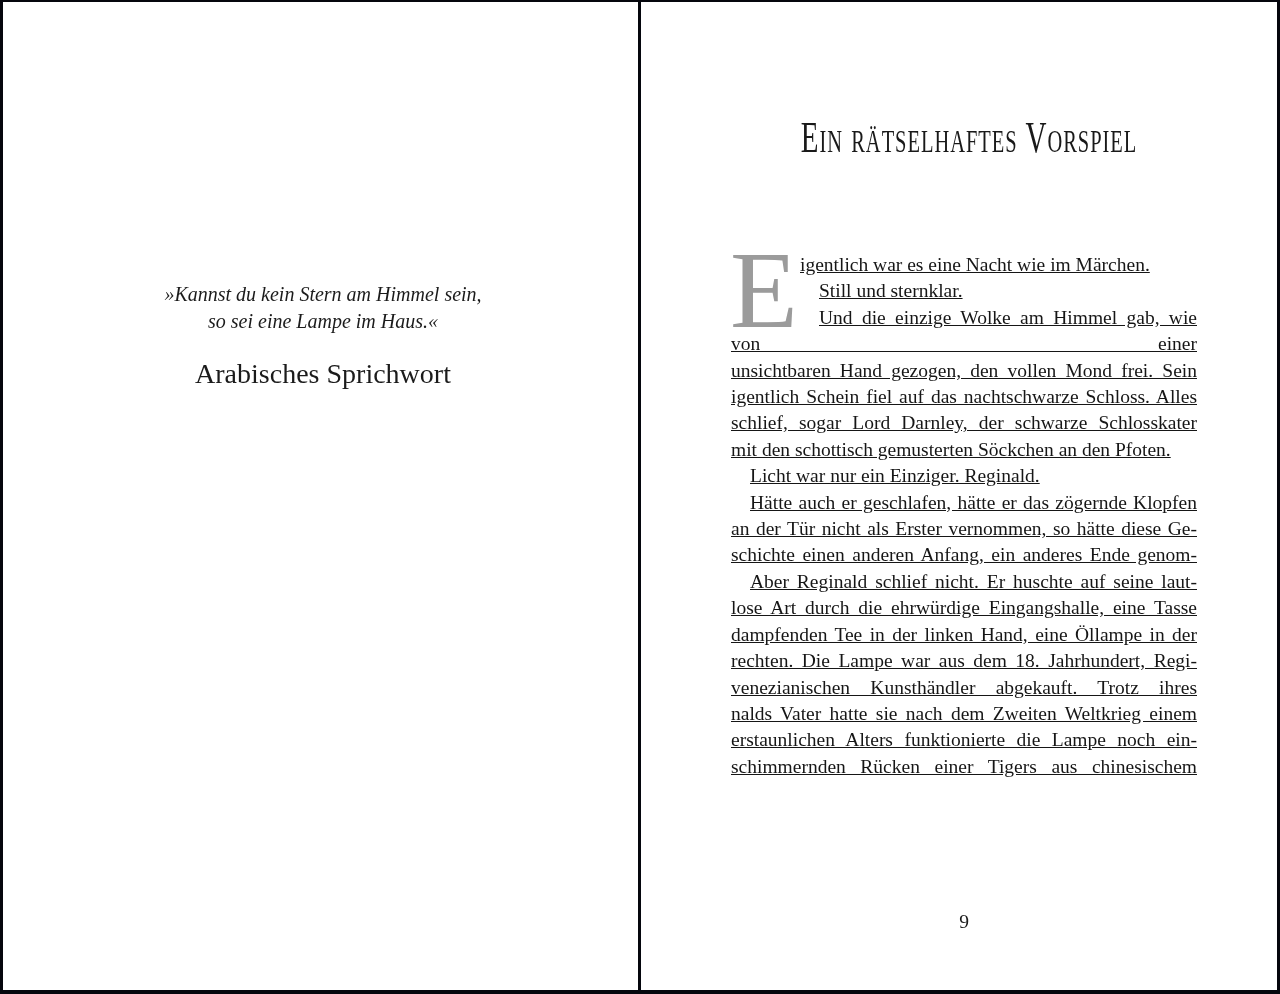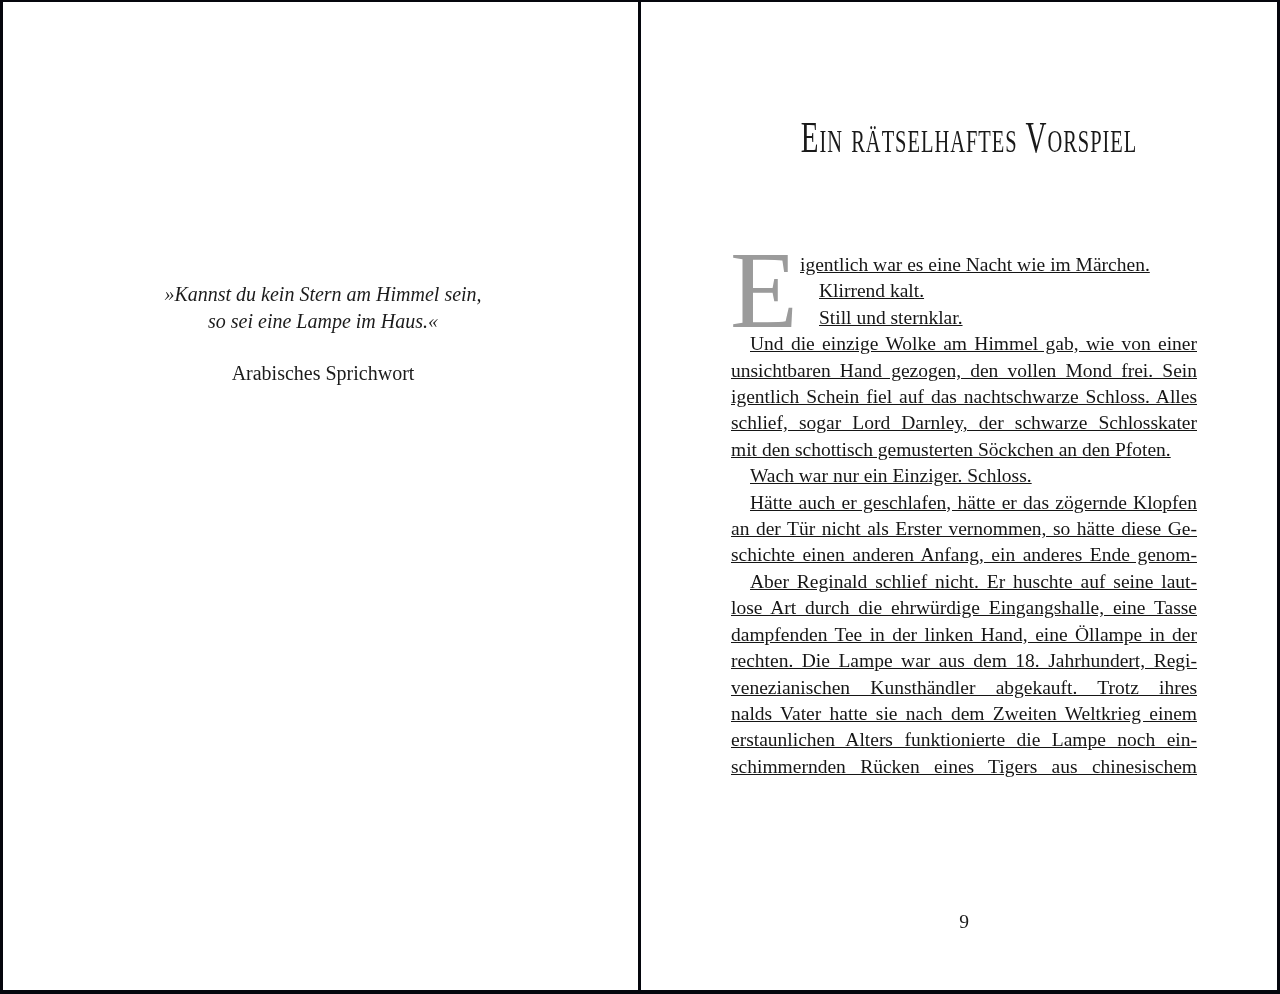--- a/index.html
+++ b/index.html
@@ -43,21 +43,21 @@
     width: 646px;
     text-align: center;
     font-style: italic;
     font-size: 20px;
     line-height: 27px;
     margin-top: 32px;
   }
   .attribution {
     font-style: normal;
     margin-top: 25px;
-    font-size: 20px;
+    font-size: 28px;
   }
   
   .chapter-title {
     position: absolute;
     left: 646px;
     top: 116px;
     width: 646px;
     margin: 0;
     text-align: center;
     font-weight: normal;
@@ -117,38 +117,37 @@
   </div>
 
   <div class="gutter"></div>
 
   <div>
     <h1 class="chapter-title">Ein rätselhaftes Vorspiel</h1>
 
     <div class="body-text">
       <span class="dropcap">E</span>
       <div class="bl last">igentlich war es eine Nacht wie im Märchen.</div>
-      <div class="bl ind last">Klirrend kalt.</div>
       <div class="bl ind last">Still und sternklar.</div>
       <div class="bl ind">Und die einzige Wolke am Himmel gab, wie von einer</div>
       <div class="bl">unsichtbaren Hand gezogen, den vollen Mond frei. Sein</div>
       <div class="bl">igentlich Schein fiel auf das nachtschwarze Schloss. Alles</div>
       <div class="bl">schlief, sogar Lord Darnley, der schwarze Schlosskater</div>
       <div class="bl last">mit den schottisch gemusterten Söckchen an den Pfoten.</div>
-      <div class="bl ind last">Wach war nur ein Einziger. Schloss.</div>
+      <div class="bl ind last">Licht war nur ein Einziger. Reginald.</div>
       <div class="bl ind">Hätte auch er geschlafen, hätte er das zögernde Klopfen</div>
       <div class="bl">an der Tür nicht als Erster vernommen, so hätte diese Ge-</div>
       <div class="bl">schichte einen anderen Anfang, ein anderes Ende genom-</div>
       <div class="bl ind">Aber Reginald schlief nicht. Er huschte auf seine laut-</div>
       <div class="bl">lose Art durch die ehrwürdige Eingangshalle, eine Tasse</div>
       <div class="bl">dampfenden Tee in der linken Hand, eine Öllampe in der</div>
       <div class="bl">rechten. Die Lampe war aus dem 18. Jahrhundert, Regi-</div>
       <div class="bl">venezianischen Kunsthändler abgekauft. Trotz ihres</div>
       <div class="bl">nalds Vater hatte sie nach dem Zweiten Weltkrieg einem</div>
       <div class="bl">erstaunlichen Alters funktionierte die Lampe noch ein-</div>
-      <div class="bl">schimmernden Rücken eines Tigers aus chinesischem</div>
+      <div class="bl">schimmernden Rücken einer Tigers aus chinesischem</div>
     </div>
 
     <div class="page-number">9</div>
   </div>
 
   <div class="frame"></div>
 </div>
 
 </body></html>

